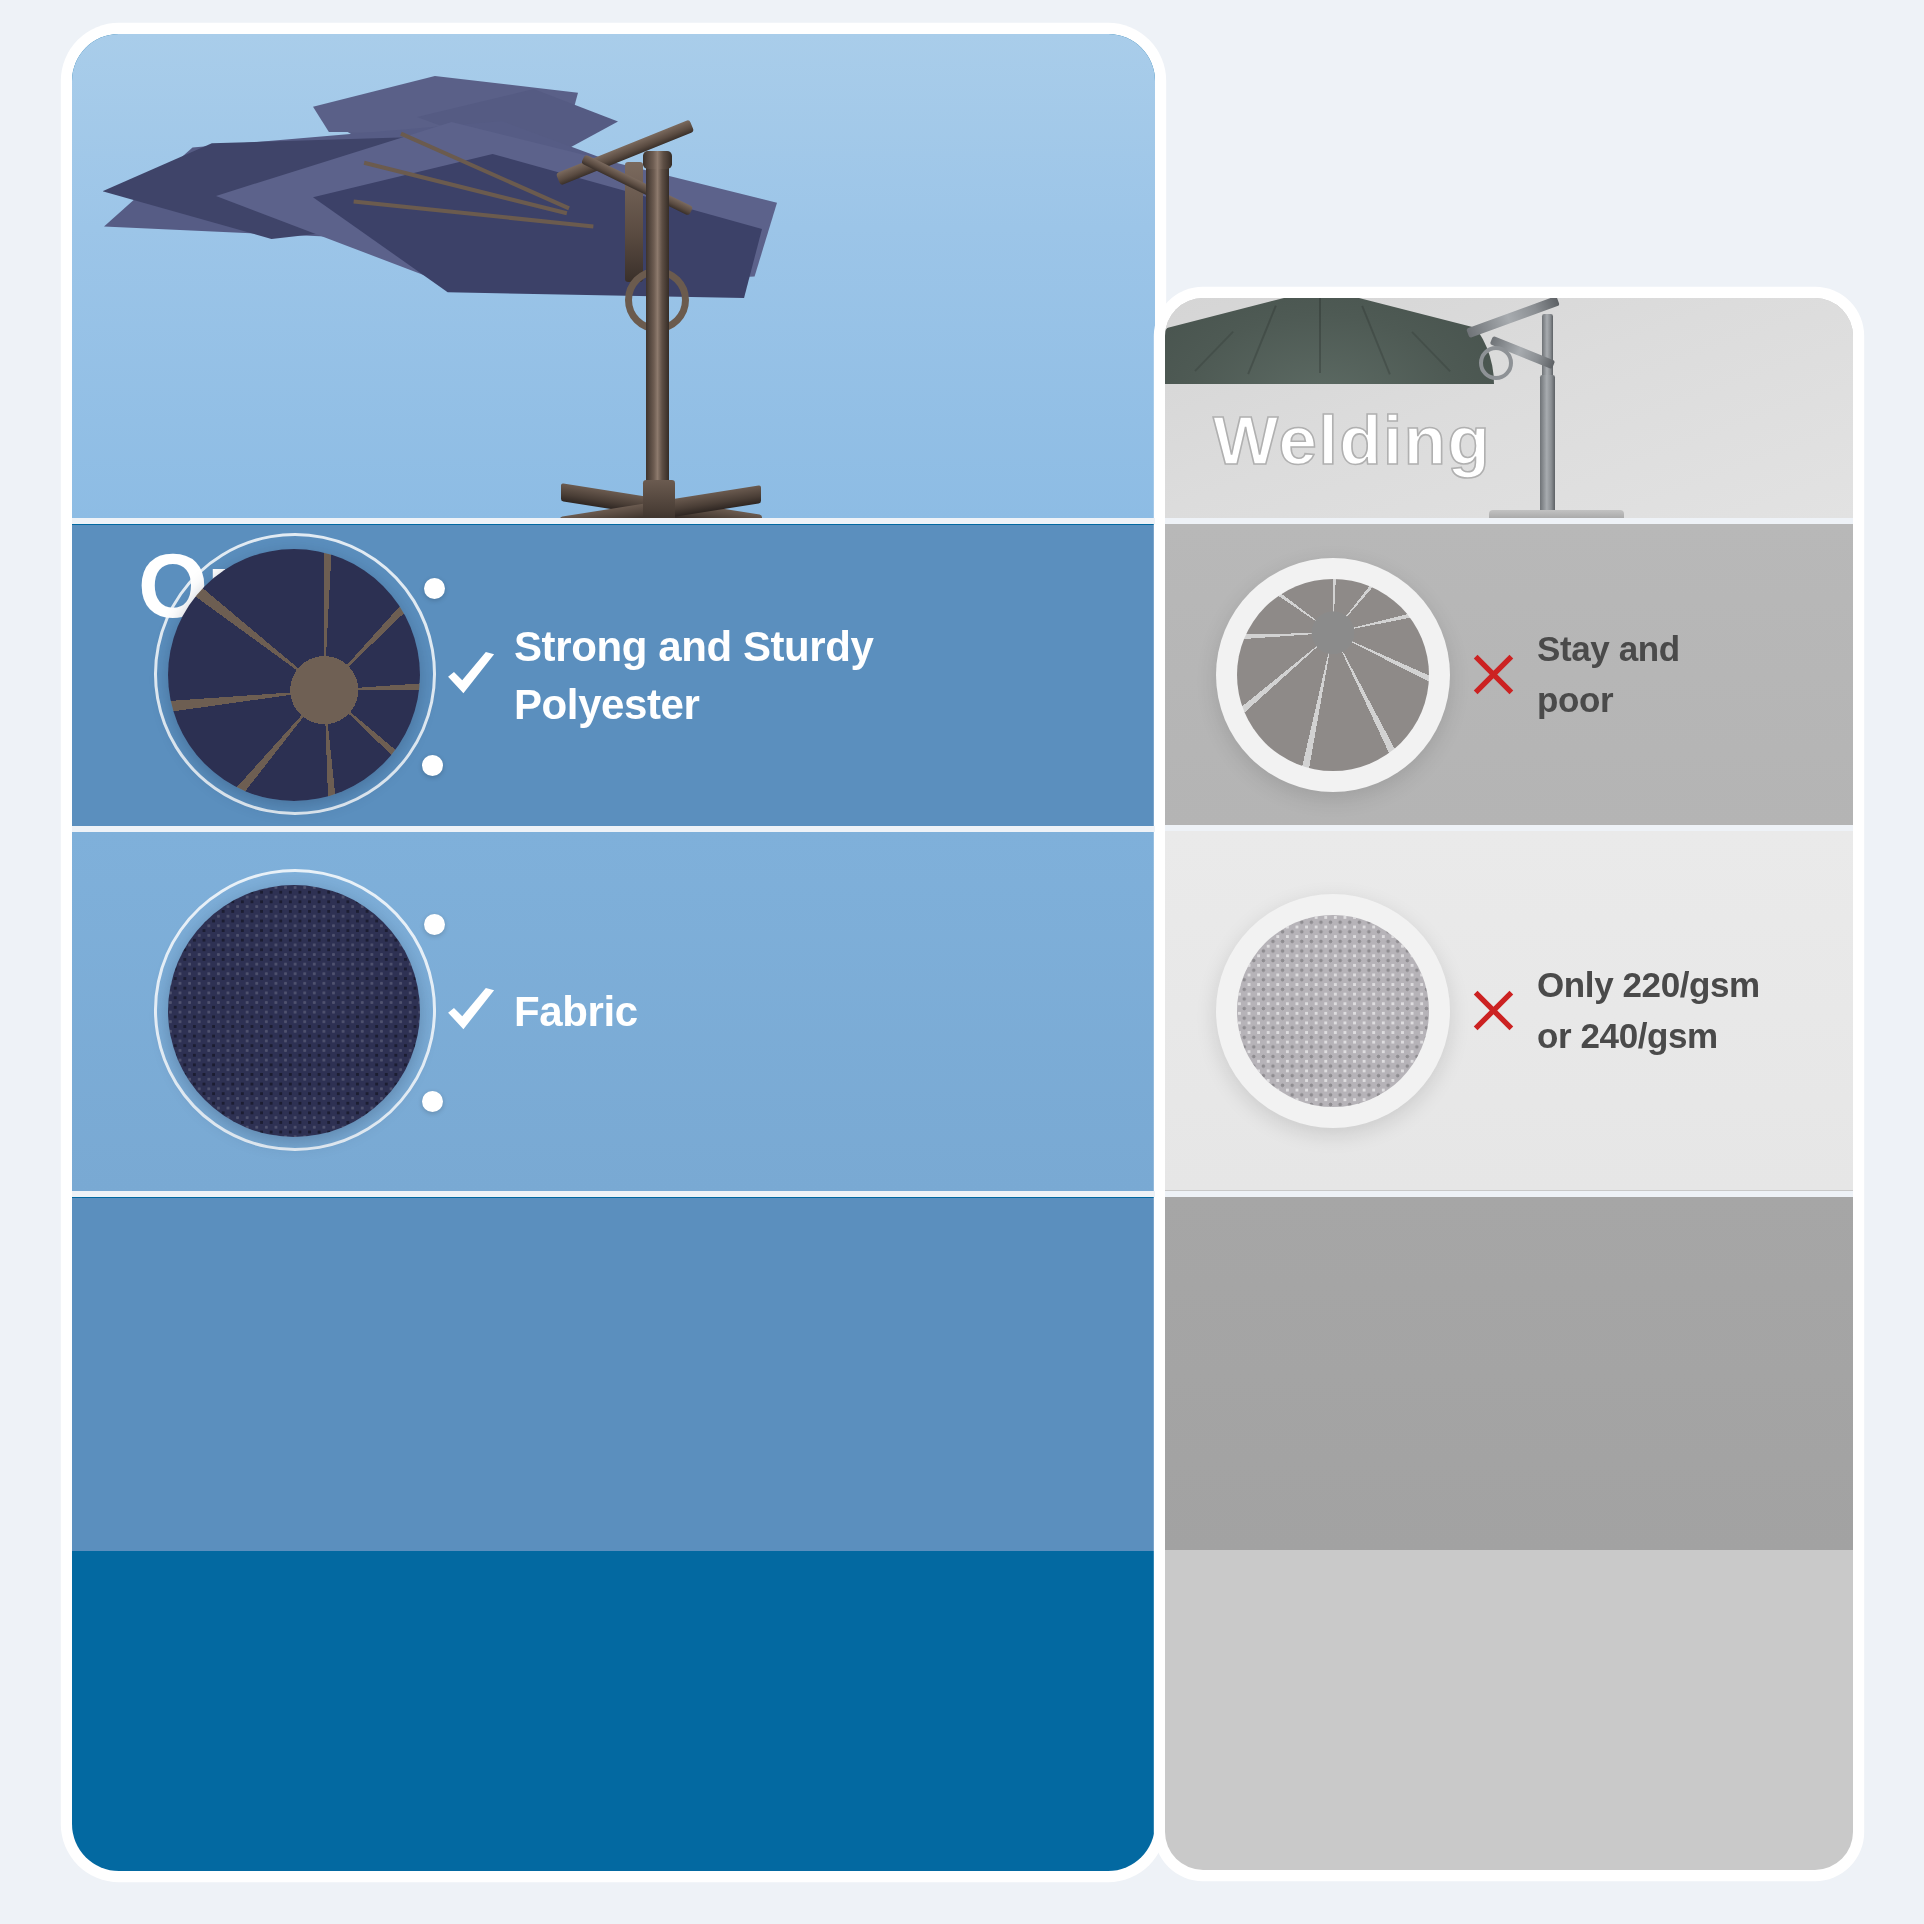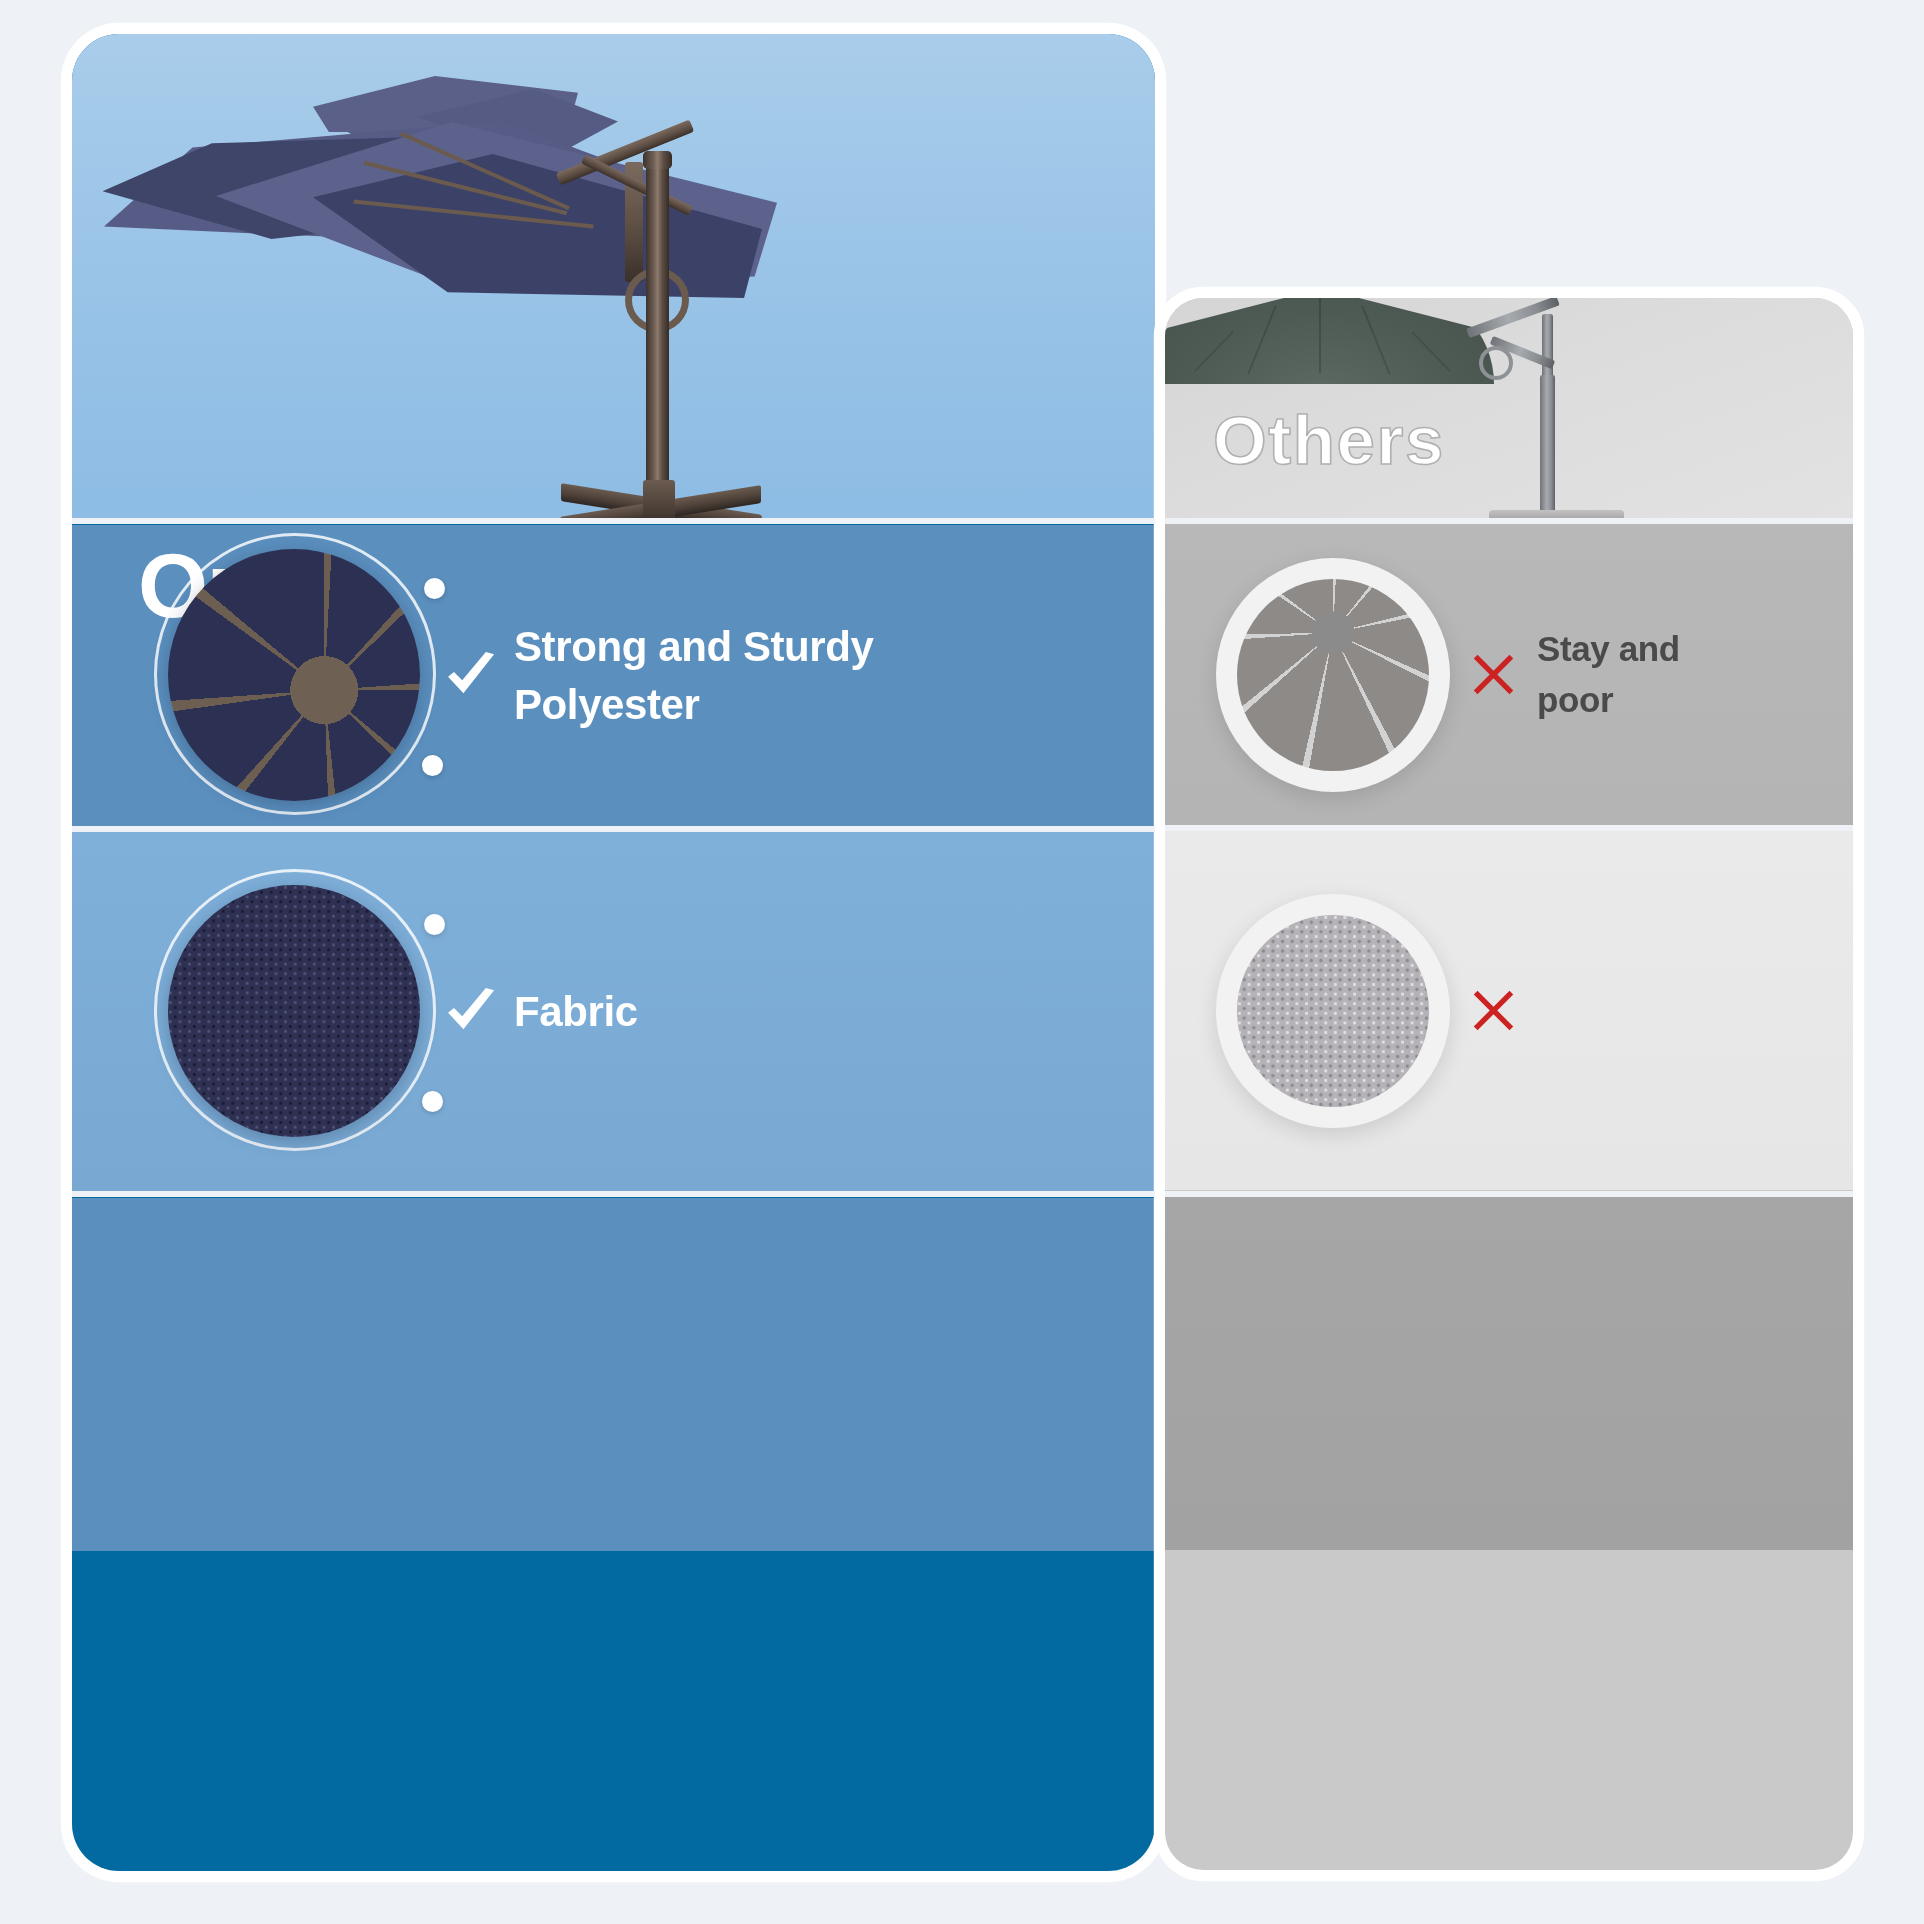--- a/index.html
+++ b/index.html
@@ -448,21 +448,21 @@
         <div class="others-pole" style="left:377px; top:16px; width:11.2px; height:77px;"></div>
         <div class="others-pole" style="left:324px; top:50px; width:67px; height:8.8px; transform:rotate(22deg);"></div>
 
         <div style="position:absolute;left:314px;top:48px;width:26px;height:26px;border:4px solid #8e9296;border-radius:50%;"></div>
 
         <div class="others-pole" style="left:375px; top:77px; width:15.2px; height:152px;"></div>
 
         <div class="others-base" style="left:324px; top:212px; width:135px; height:21px; border-radius:4px;"></div>
       </div>
     </div>
-    <div class="title-others">Others</div>
+    <div class="title-others">Welding</div>
 
     <div class="band-gap-r" style="top:220px;"></div>
     <div class="band-r r1" style="top:226px; height:301px;"></div>
     <div class="feat-others" style="top:226px; height:301px;">
       <div class="circ-wrap-r">
         <div class="circ-r-ring"></div>
         <div class="circ-r">
             <div class="ph ph-frame-others"></div>
           </div>
       </div>
@@ -484,20 +484,24 @@
         <div class="circ-r-ring"></div>
         <div class="circ-r">
             <div class="ph ph-fabric-others"></div>
           </div>
       </div>
       <div class="mark">
         <svg class="x-svg" viewBox="0 0 100 100" aria-hidden="true">
           <path d="M16 8 L50 42 L84 8 L92 16 L58 50 L92 84 L84 92 L50 58 L16 92 L8 84 L42 50 L8 16 Z" fill="#cc2222"></path>
         </svg>
       </div>
+      <div class="lines-r">
+        <div>Only 220/gsm</div>
+        <div>or 240/gsm</div>
+      </div>
     </div>
 
     <div class="band-gap-r" style="top:893px;"></div>
     <div class="band-r r3" style="top:899px; height:353px;"></div>
   </div>
 
 </div>
 
 
 </body></html>

